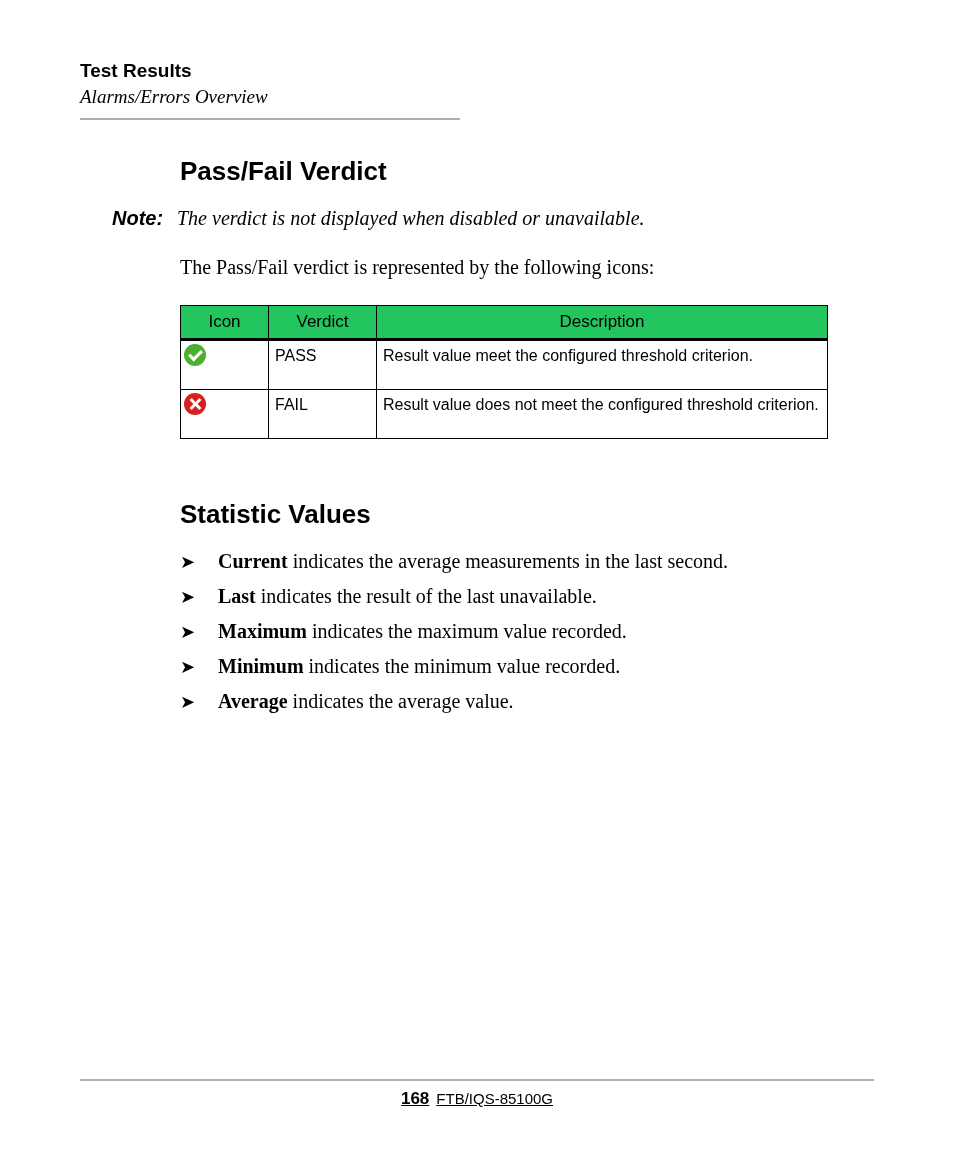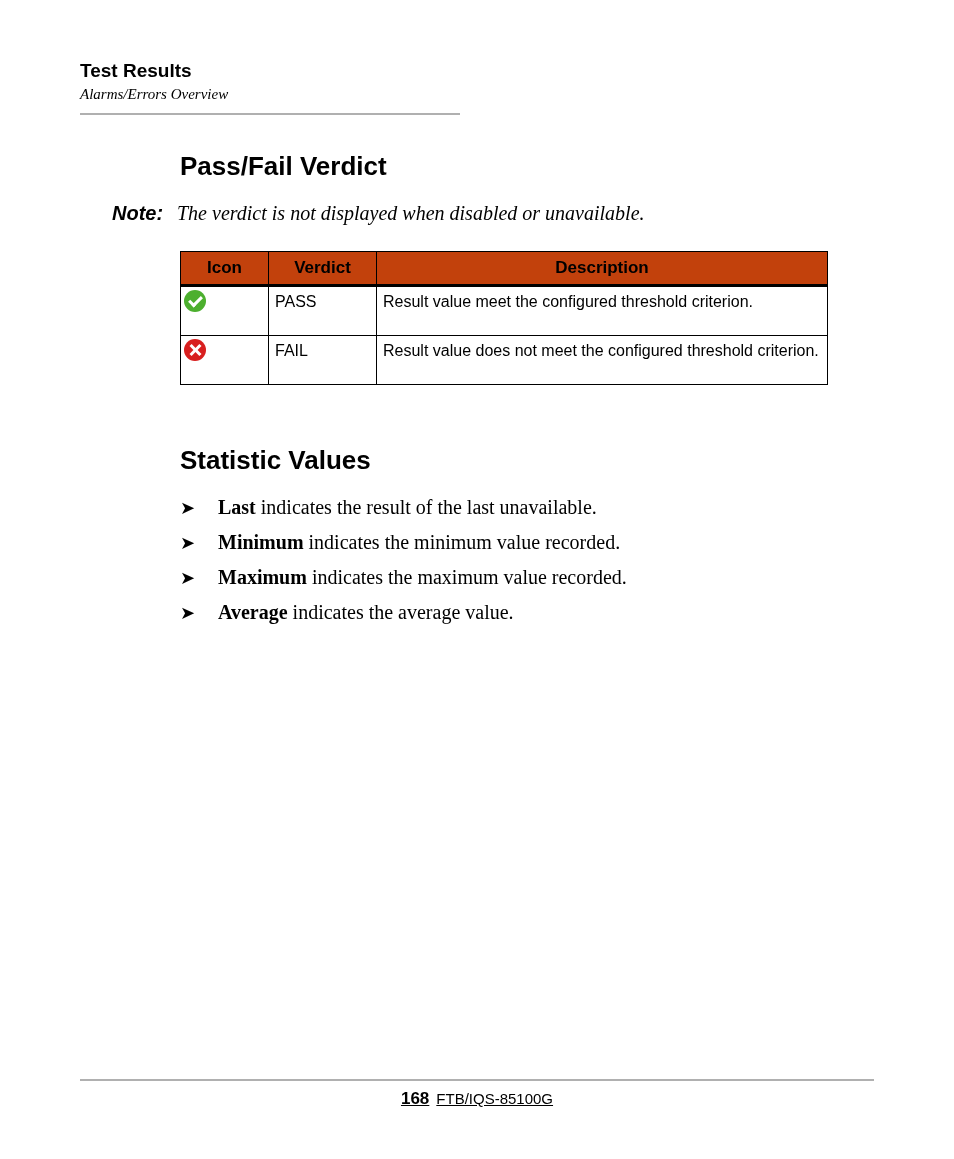--- a/index.html
+++ b/index.html
@@ -15,21 +15,21 @@
     .header {
       margin-bottom: 8px;
     }
     .header-title {
       font-family: Arial, Helvetica, sans-serif;
       font-weight: bold;
       font-size: 19px;
     }
     .header-subtitle {
       font-style: italic;
-      font-size: 15px;
+      font-size: 19px;
       margin-top: 4px;
     }
     .header-rule {
       margin-top: 10px;
       border: none;
       border-top: 2px solid #b0b0b0;
       width: 380px;
     }
     .content {
       margin-left: 100px;
@@ -63,23 +63,23 @@
     table.verdict {
       border-collapse: collapse;
       width: 648px;
       margin-bottom: 60px;
     }
     table.verdict th, table.verdict td {
       border: 1px solid #000;
       vertical-align: top;
     }
     table.verdict th {
-      background: #c2410c;
-      font-family: Arial, Helvetica, sans-serif;
-      font-weight: bold;
+      background: #22c55e;
+      font-family: Arial, Helvetica, sans-serif;
+      font-weight: normal;
       font-size: 17px;
       padding: 6px 4px;
       text-align: center;
     }
     table.verdict tbody tr:first-child td {
       border-top: 3px solid #000;
     }
     table.verdict td {
       font-family: Arial, Helvetica, sans-serif;
       font-size: 16px;
@@ -150,20 +150,21 @@
 
 <div class="content">
 
   <div class="section-h">Pass/Fail Verdict</div>
 
   <div class="note-line">
     <span class="note-label">Note:</span>
     <span class="note-text">The verdict is not displayed when disabled or unavailable.</span>
   </div>
 
+  <div class="body-text">The Pass/Fail verdict is represented by the following icons:</div>
 
   <table class="verdict">
     <thead>
       <tr>
         <th class="col-icon">Icon</th>
         <th class="col-verdict">Verdict</th>
         <th>Description</th>
       </tr>
     </thead>
     <tbody>
@@ -181,27 +182,30 @@
         <td>FAIL</td>
         <td>Result value does not meet the configured threshold criterion.</td>
       </tr>
     </tbody>
   </table>
 
   <div class="section-h">Statistic Values</div>
 
   <ul class="stat-list">
     <li>
+      <span class="stat-bold">Current</span><span> indicates the average measurements in the last second.</span>
+    </li>
+    <li>
       <span class="stat-bold">Last</span><span> indicates the result of the last unavailable.</span>
     </li>
     <li>
+      <span class="stat-bold">Maximum</span><span> indicates the maximum value recorded.</span>
+    </li>
+    <li>
       <span class="stat-bold">Minimum</span><span> indicates the minimum value recorded.</span>
-    </li>
-    <li>
-      <span class="stat-bold">Maximum</span><span> indicates the maximum value recorded.</span>
     </li>
     <li>
       <span class="stat-bold">Average</span><span> indicates the average value.</span>
     </li>
   </ul>
 
 </div>
 
 <div class="footer">
   <hr class="footer-rule">

